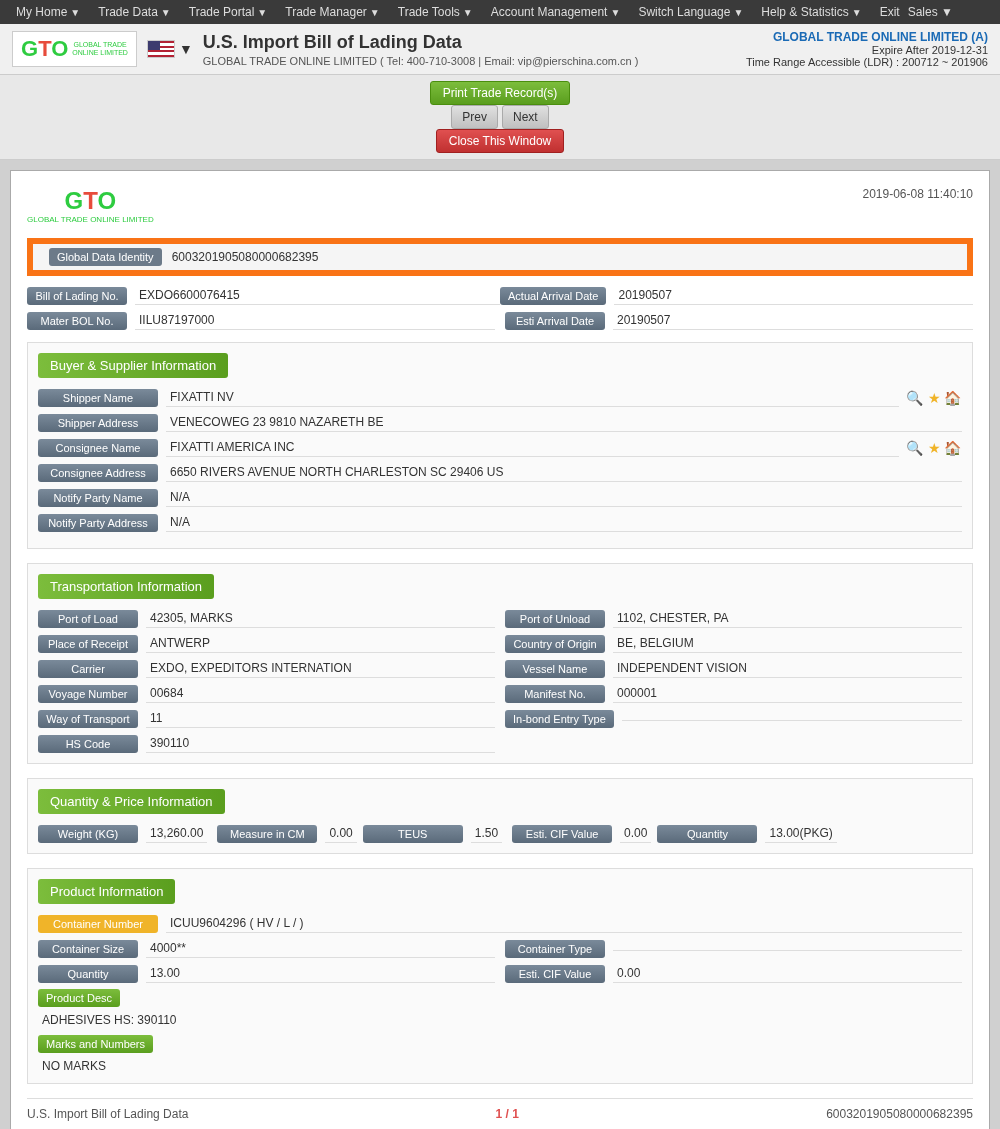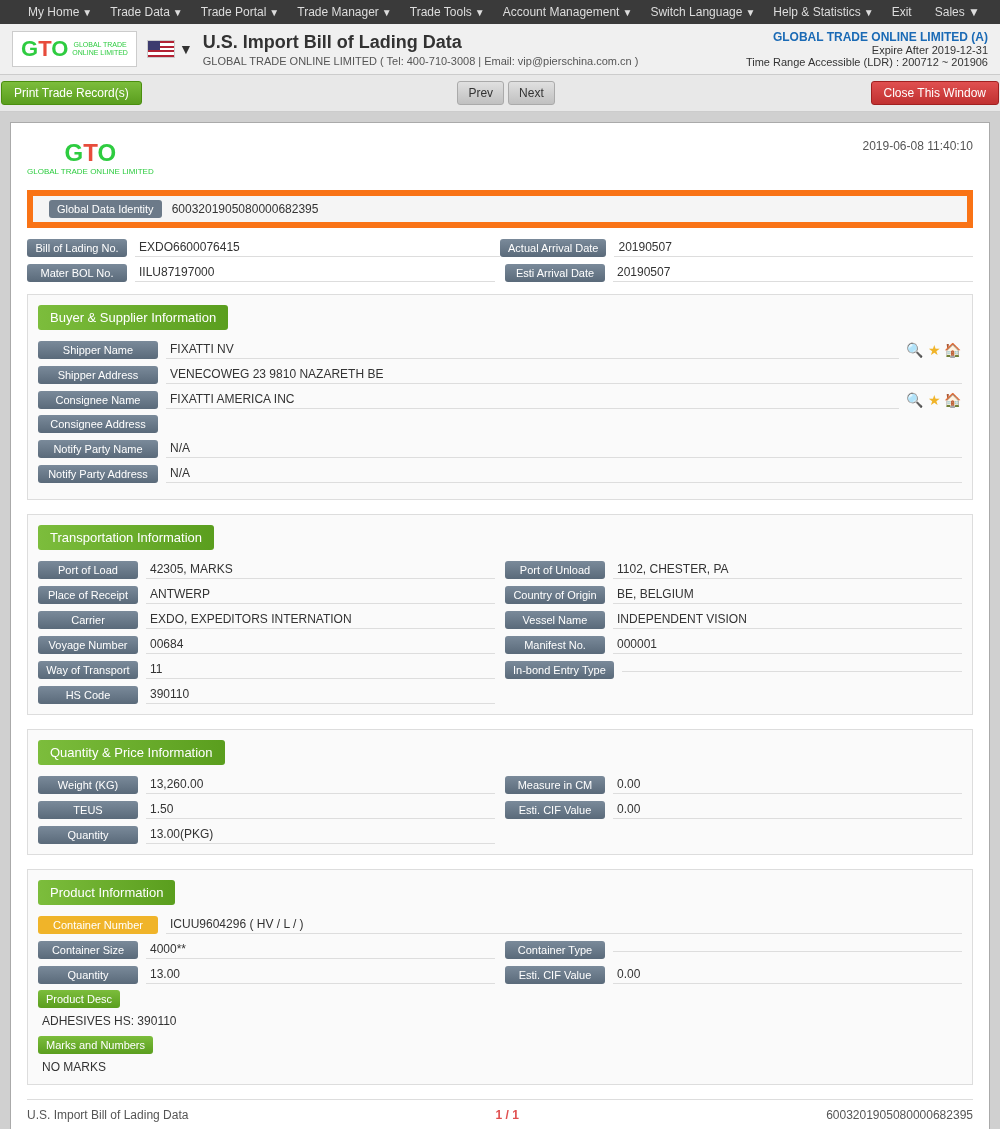--- a/index.html
+++ b/index.html
@@ -4,22 +4,21 @@
   <style>
     * { box-sizing: border-box; margin: 0; padding: 0; }
     body { font-family: Arial, sans-serif; font-size: 12px; background: #d0d0d0; color: #333; }
 
     
     .top-nav {
       background: #3a3a3a;
       color: #ddd;
       display: flex;
       align-items: center;
-      justify-content: space-between;
-      padding: 0 20px;
+      padding: 0 8px;
       height: 24px;
       font-size: 12px;
     }
     .top-nav-left { display: flex; gap: 2px; }
     .top-nav-item {
       padding: 3px 8px;
       cursor: pointer;
       display: flex;
       align-items: center;
       gap: 3px;
@@ -76,25 +75,26 @@
     }
     .header-title { font-size: 18px; font-weight: bold; color: #333; }
     .header-subtitle { font-size: 11px; color: #555; margin-top: 2px; }
     .header-right { text-align: right; font-size: 11px; }
     .header-company { color: #1a6ab5; font-weight: bold; font-size: 12px; }
     .header-expire { color: #333; }
 
     
     .toolbar {
       background: #e8e8e8;
-      padding: 6px 1px;
+      padding: 6px 12px;
       display: flex;
       align-items: center;
       justify-content: space-between;
       border-bottom: 1px solid #ccc;
+      flex-direction: column;
     }
     .toolbar-left { display: flex; gap: 6px; }
     .toolbar-center { display: flex; gap: 4px; }
     .btn-print {
       background: linear-gradient(to bottom, #7cbd3c, #5a9e1e);
       color: white;
       border: 1px solid #4a8e0e;
       padding: 4px 12px;
       cursor: pointer;
       font-size: 12px;
@@ -272,21 +272,20 @@
       font-size: 12px;
       color: #333;
       border-bottom: 1px solid #ddd;
       flex: 1;
       padding: 2px 4px;
     }
 
     
     .qty-grid {
       display: flex;
-      flex-direction: column;
       gap: 6px;
     }
     .qty-row {
       display: flex;
       gap: 10px;
     }
     .qty-half {
       flex: 1;
       display: flex;
       align-items: center;
@@ -479,20 +478,21 @@
         <span class="bs-value">FIXATTI AMERICA INC</span>
         <div class="bs-icons">
           <span class="icon-search">🔍</span>
           <span class="icon-star">★</span>
           <span class="icon-home">🏠</span>
         </div>
       </div>
 
       <div class="bs-row">
         <span class="bs-label">Consignee Address</span>
+        <span class="bs-value">6650 RIVERS AVENUE NORTH CHARLESTON SC 29406 US</span>
       </div>
 
       <div class="bs-row">
         <span class="bs-label">Notify Party Name</span>
         <span class="bs-value">N/A</span>
       </div>
 
       <div class="bs-row">
         <span class="bs-label">Notify Party Address</span>
         <span class="bs-value">N/A</span>

